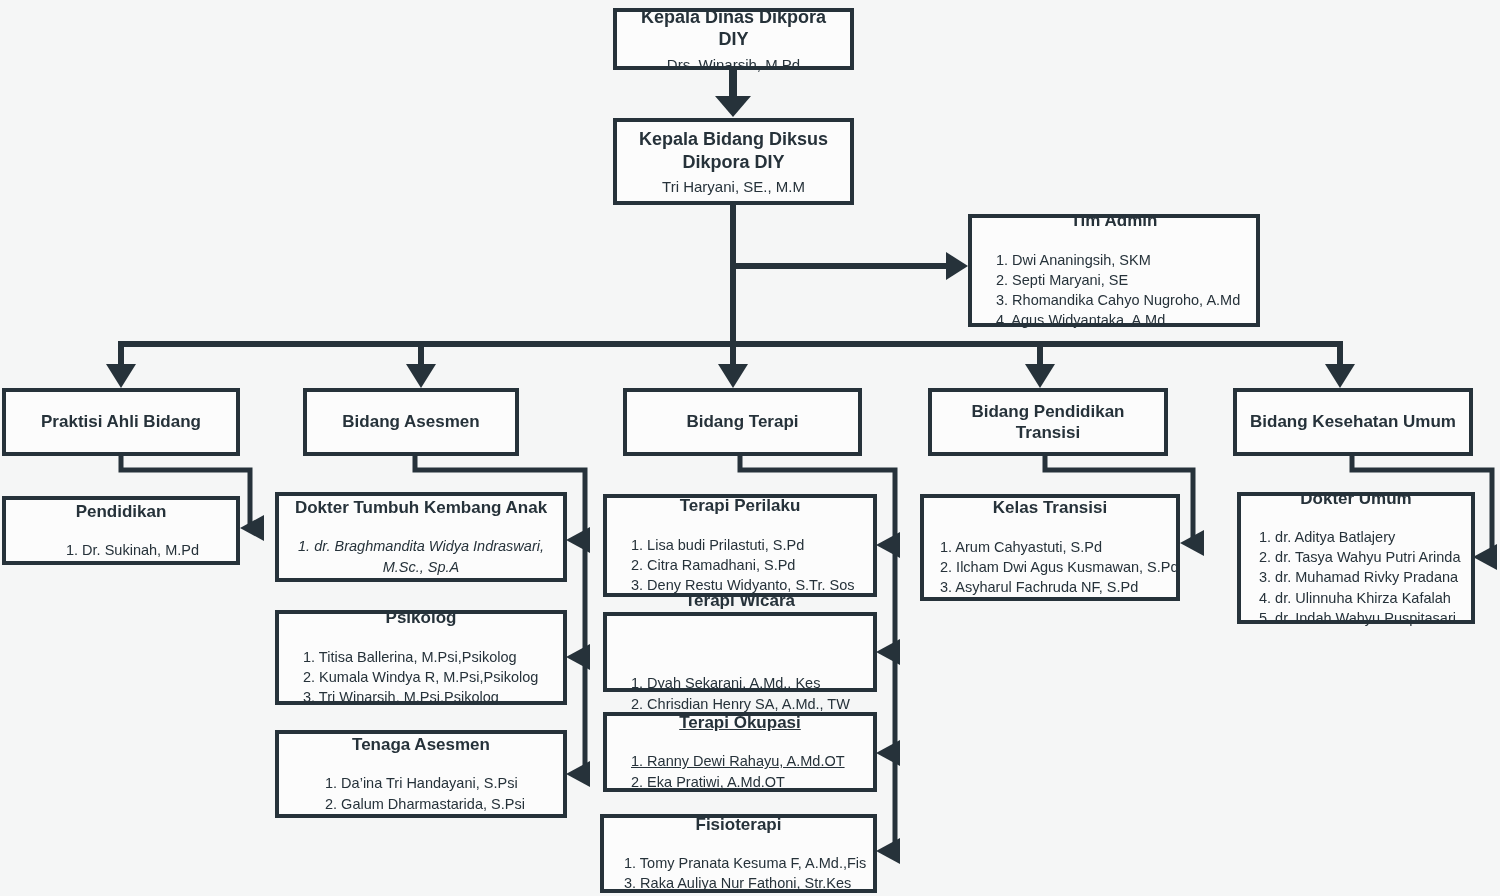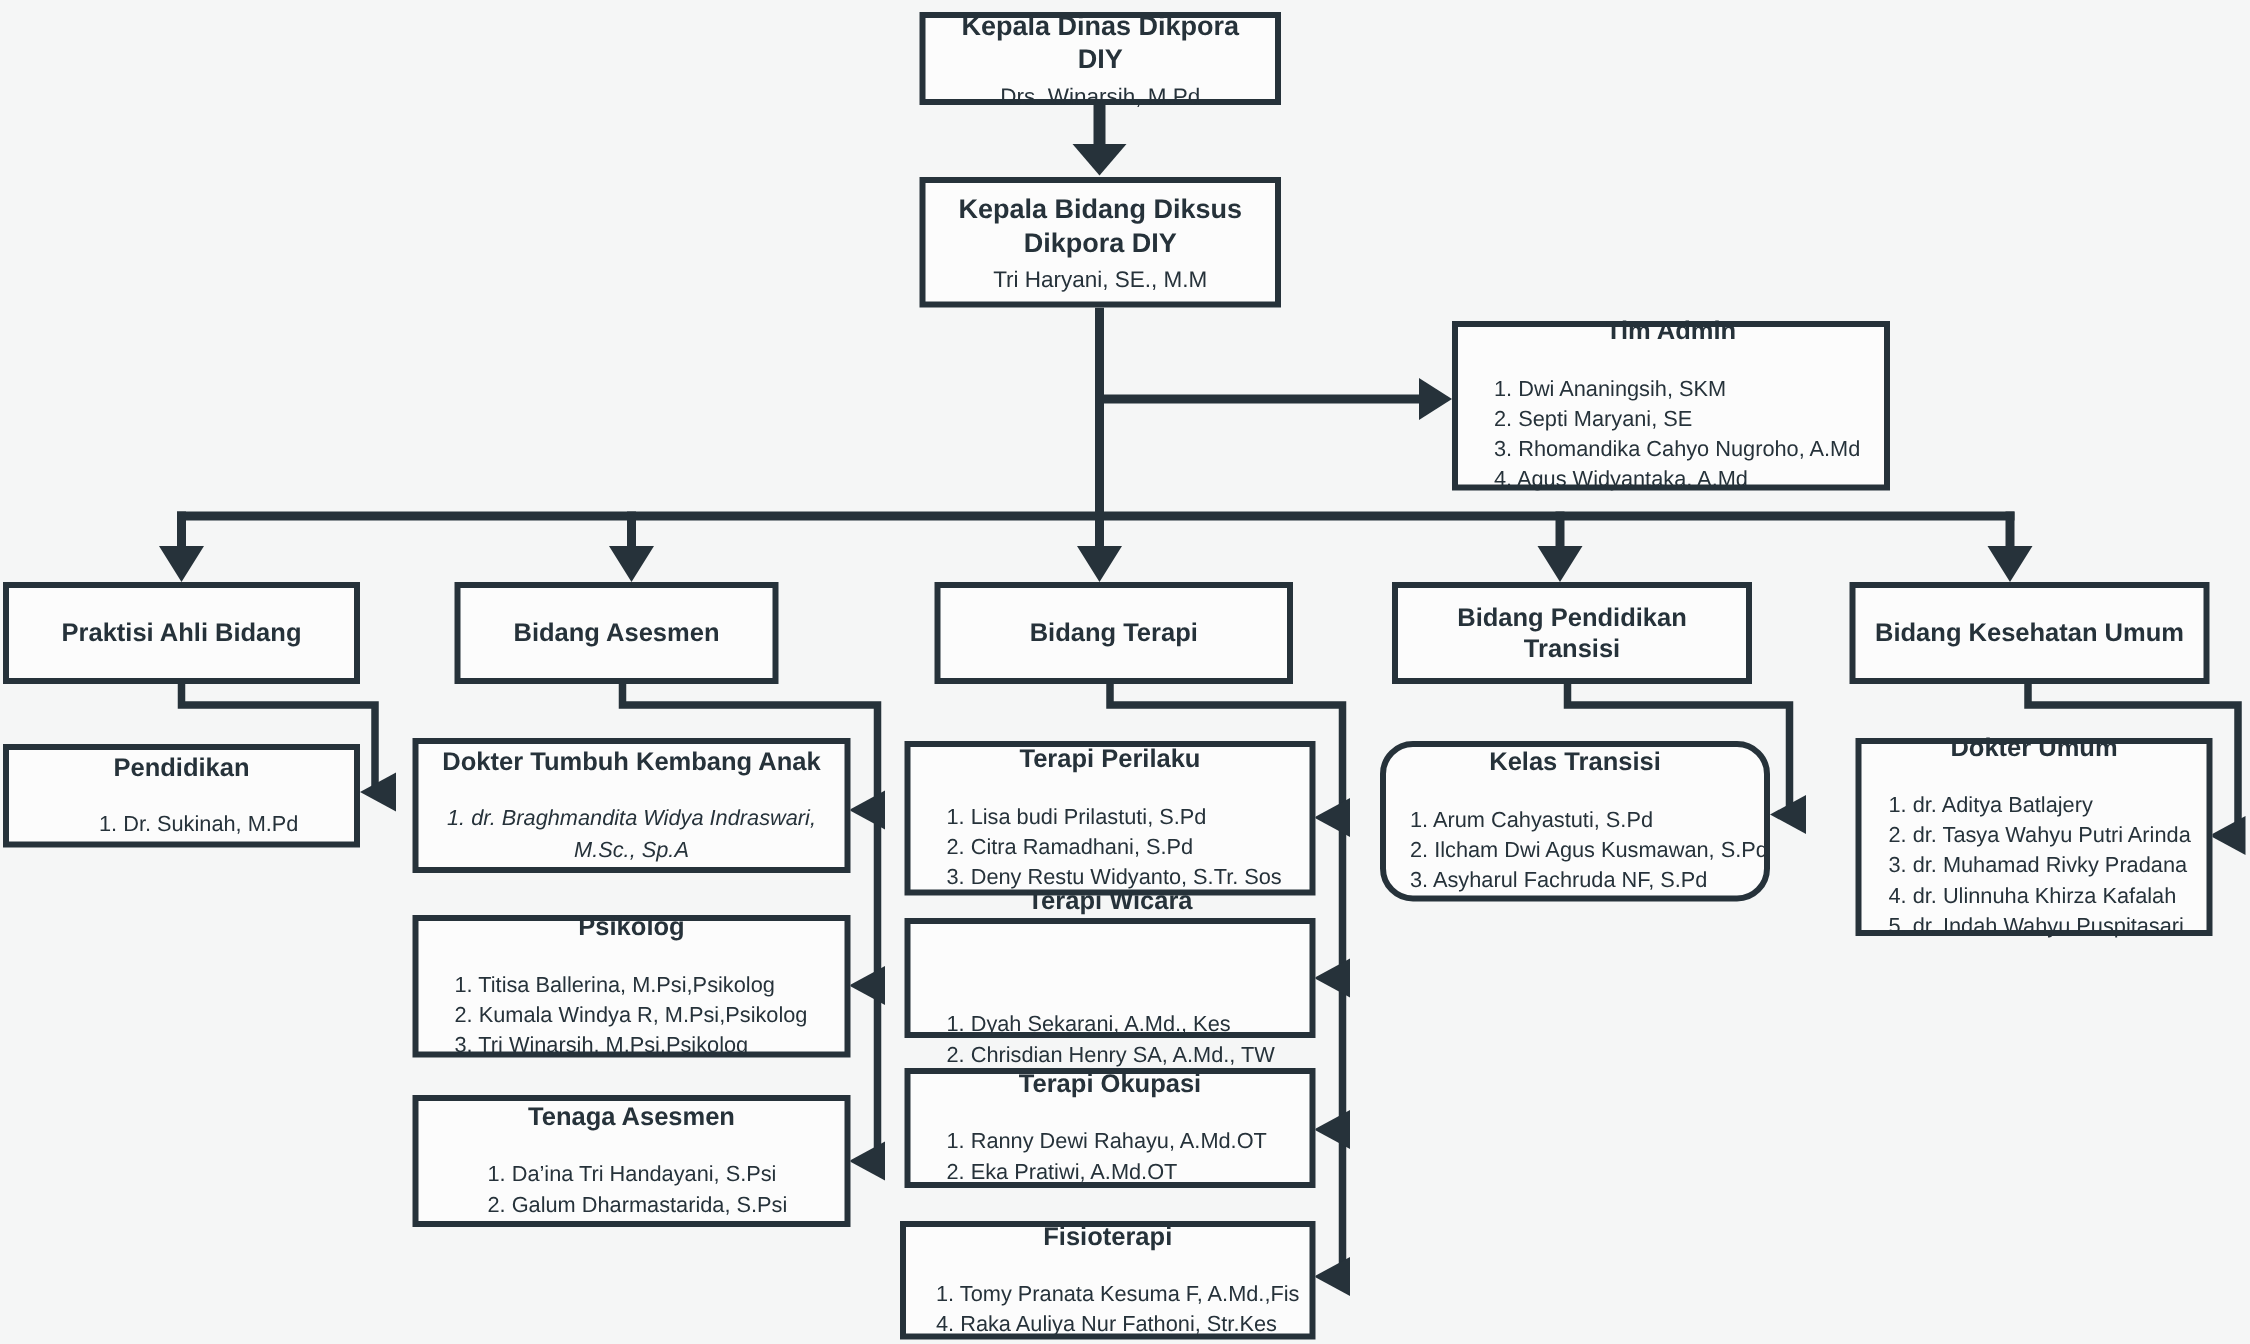--- a/index.html
+++ b/index.html
@@ -198,37 +198,37 @@
   </div>
 
   <div class="node" style="left:603px;top:612px;width:274px;height:80px;gap:44px;">
     <div class="title">Terapi Wicara</div>
     <div class="members">
         <div class="member-line">1. Dyah Sekarani, A.Md., Kes</div>
         <div class="member-line">2. Chrisdian Henry SA, A.Md., TW</div>
       </div>
   </div>
 
-  <div class="node" style="left:603px;top:712px;width:274px;height:80px;">
+  <div class="node" style="left:603px;top:712px;width:274px;height:80px;text-decoration:underline;">
     <div class="title">Terapi Okupasi</div>
     <div class="members">
         <div class="member-line">1. Ranny Dewi Rahayu, A.Md.OT</div>
         <div class="member-line">2. Eka Pratiwi, A.Md.OT</div>
       </div>
   </div>
 
   <div class="node" style="left:600px;top:814px;width:277px;height:79px;">
     <div class="title">Fisioterapi</div>
     <div class="members" style="padding-left:12px;">
         <div class="member-line">1. Tomy Pranata Kesuma F, A.Md.,Fis</div>
-        <div class="member-line">4. Raka Auliya Nur Fathoni, Str.Kes</div>
-      </div>
-  </div>
-
-  <div class="node" style="left:920px;top:494px;width:260px;height:107px;border-radius:22px;">
+        <div class="member-line">3. Raka Auliya Nur Fathoni, Str.Kes</div>
+      </div>
+  </div>
+
+  <div class="node" style="left:920px;top:494px;width:260px;height:107px;">
     <div class="title">Kelas Transisi</div>
     <div class="members" style="padding-left:8px;">
         <div class="member-line">1. Arum Cahyastuti, S.Pd</div>
         <div class="member-line">2. Ilcham Dwi Agus Kusmawan, S.Pd</div>
         <div class="member-line">3. Asyharul Fachruda NF, S.Pd</div>
       </div>
   </div>
 
   <div class="node" style="left:1237px;top:492px;width:238px;height:132px;">
     <div class="title">Dokter Umum</div>

